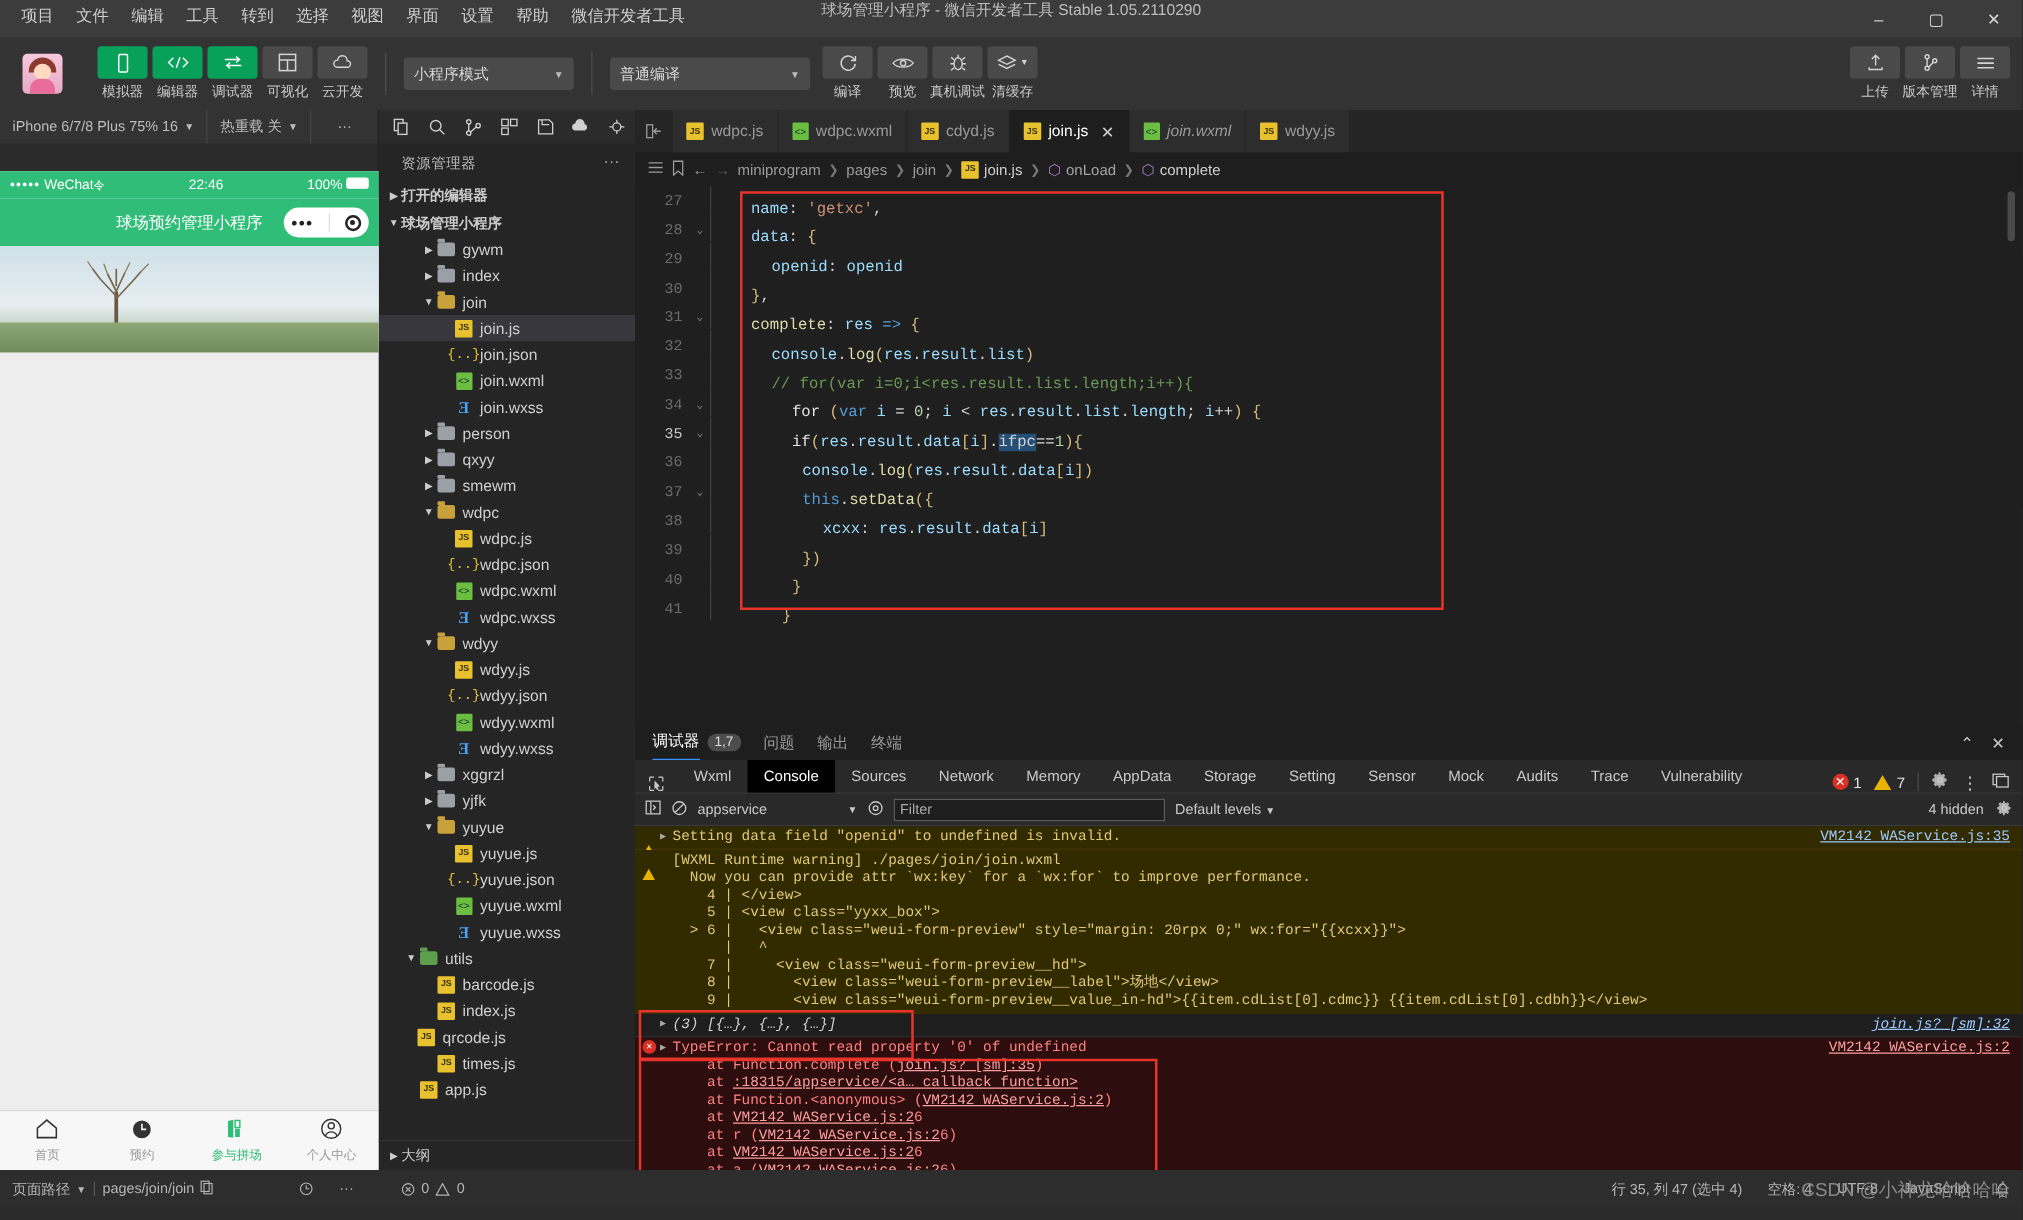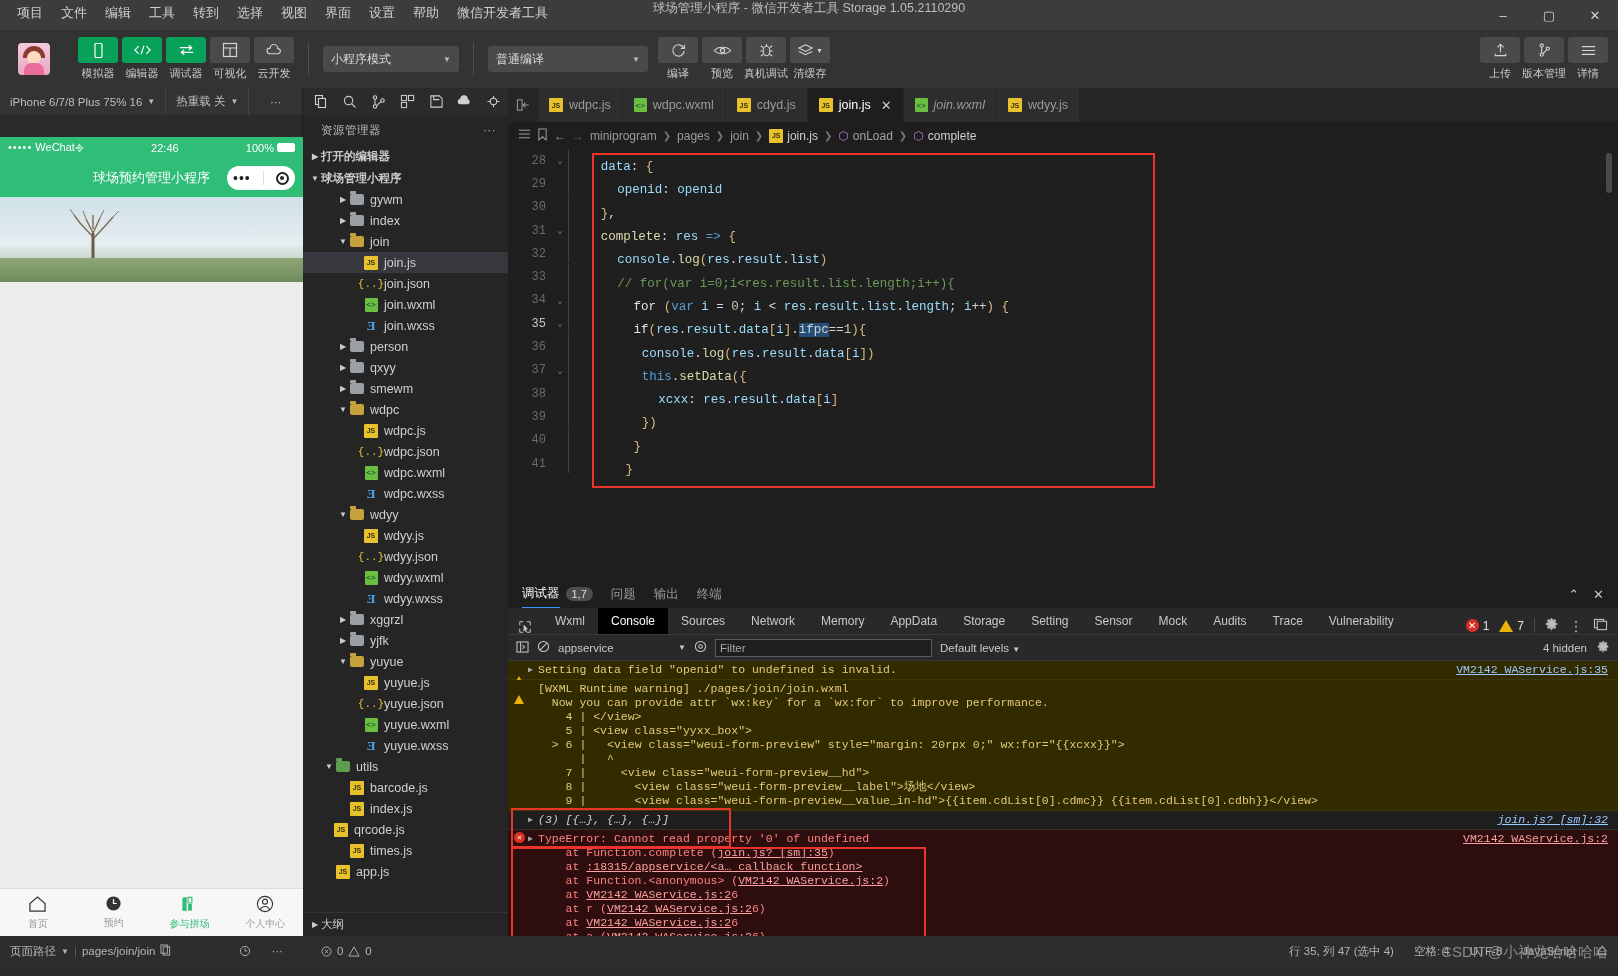--- a/index.html
+++ b/index.html
@@ -226,21 +226,21 @@
       <div class="mi">编辑</div>
       <div class="mi">工具</div>
       <div class="mi">转到</div>
       <div class="mi">选择</div>
       <div class="mi">视图</div>
       <div class="mi">界面</div>
       <div class="mi">设置</div>
       <div class="mi">帮助</div>
       <div class="mi">微信开发者工具</div>
     </div>
-  <div id="wintitle">球场管理小程序 - 微信开发者工具 Storage 1.05.2110290</div>
+  <div id="wintitle">球场管理小程序 - 微信开发者工具 Stable 1.05.2110290</div>
   <div id="wincontrols">
     <div>–</div>
     <div>▢</div>
     <div>✕</div>
   </div>
 </div>
 
 <div id="toolbar">
   <div id="avatar">
     <div class="hair"></div>
@@ -825,20 +825,25 @@
           </span>
           <span class="sepc">❯</span>
           <span style="display: flex; align-items: center; gap: 4px;">
             <span class="hexa">⬡</span>
             <span style="color: rgb(207, 207, 207);">complete</span>
           </span>
         </span>
     </div>
     <div id="code">
       <div id="codelines">
+          <div class="cline">
+            <span class="lnum">27</span>
+            <span class="fold"></span>
+            <span class="ctext"><span style="display:inline-block;width:32.8px;border-left:1px solid #404040;height:23px"></span><span class="pr">name</span><span class="op">: </span><span class="str">'getxc'</span><span class="op">,</span></span>
+          </div>
           <div class="cline">
             <span class="lnum">28</span>
             <span class="fold">⌄</span>
             <span class="ctext"><span style="display:inline-block;width:32.8px;border-left:1px solid #404040;height:23px"></span><span class="pr">data</span><span class="op">: </span><span class="yl">{</span></span>
           </div>
           <div class="cline">
             <span class="lnum">29</span>
             <span class="fold"></span>
             <span class="ctext"><span style="display:inline-block;width:49.199999999999996px;border-left:1px solid #404040;height:23px"></span><span class="pr">openid</span><span class="op">: </span><span class="pr">openid</span></span>
           </div>

